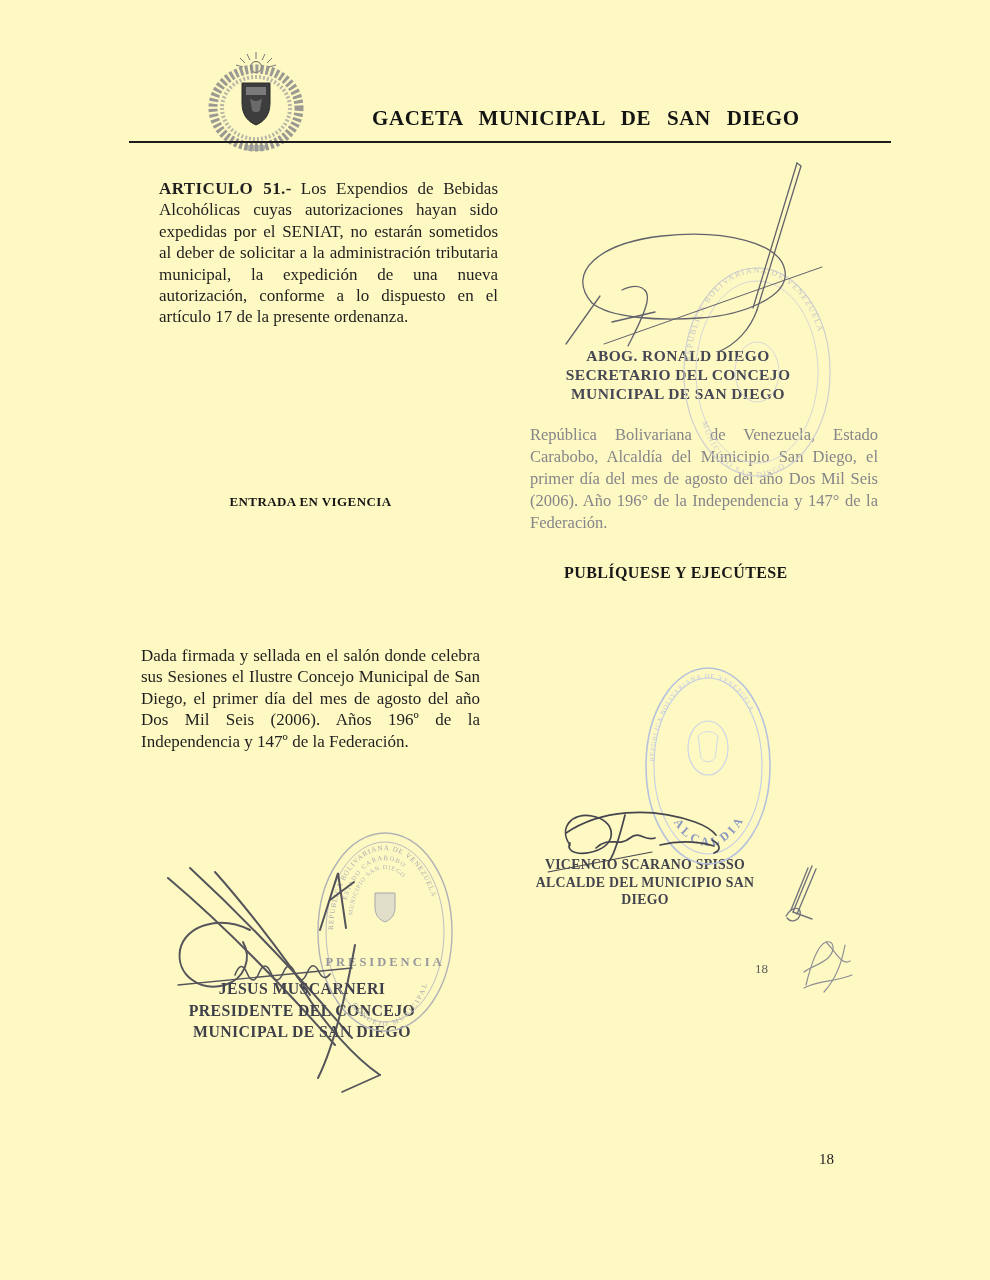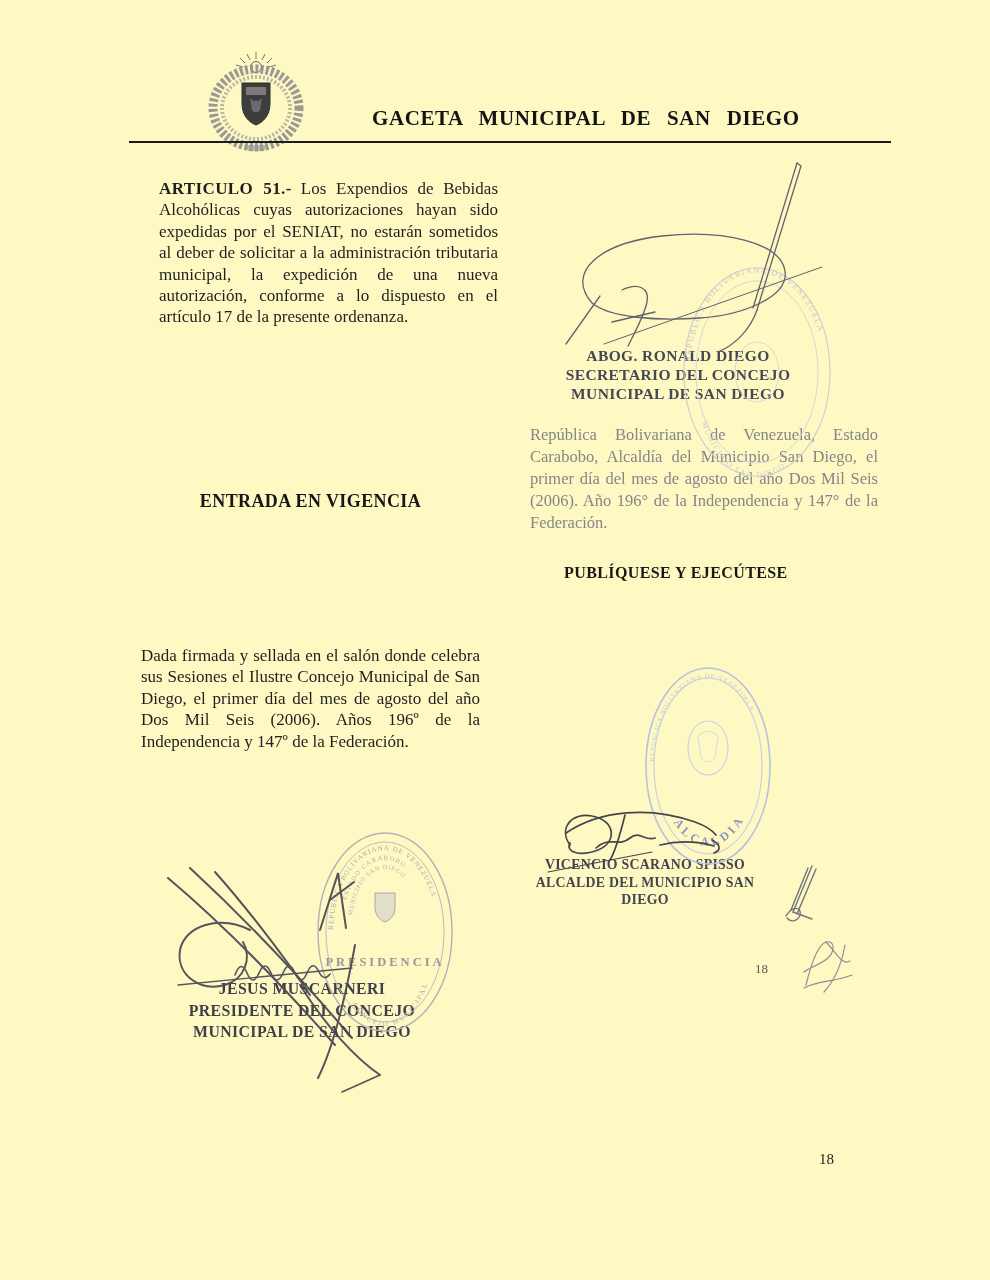--- a/index.html
+++ b/index.html
@@ -13,21 +13,21 @@
   
   #header-title{
     left:372px;top:106px;font-size:21px;font-weight:bold;color:#141414;
     letter-spacing:.6px;word-spacing:10px;white-space:nowrap;
   }
   #header-rule{left:129px;top:141px;width:762px;height:2px;background:#1c1c1c;}
   
   .body-col{left:141px;width:339px;font-size:17px;line-height:21.4px;text-align:justify;}
   .lead{font-weight:bold;letter-spacing:.4px;margin-right:9px;}
   p.doc{margin:0;}
-  .center-head{font-weight:bold;text-align:center;font-size:18px;letter-spacing:.4px;color:#161616;}
+  .center-head{font-weight:bold;text-align:center;font-size:13px;letter-spacing:.4px;color:#161616;}
   
   .name-block{text-align:center;font-weight:bold;white-space:nowrap;}
   #secretary-block{left:528px;top:346px;width:300px;font-size:15.5px;line-height:19px;color:#464754;letter-spacing:.4px;}
   #republic-para{left:530px;top:424px;width:348px;font-size:16.5px;line-height:22px;text-align:justify;color:#85858a;}
   #publiquese-head{left:544px;top:564px;font-size:16px;font-weight:bold;color:#181818;letter-spacing:.4px;white-space:nowrap;margin-left:20px;}
   #mayor-block{left:530px;top:856px;width:230px;font-size:13.8px;line-height:17.6px;color:#43444e;letter-spacing:.3px;}
   #small-number{left:755px;top:961px;font-size:13px;color:#5a5a5a;}
   #president-block{left:168px;top:978px;width:268px;font-size:15.8px;line-height:21.6px;color:#3e3f49;letter-spacing:.4px;}
   #page-number{left:819px;top:1151px;font-size:15px;color:#222;}
   #art-overlay{left:0;top:0;width:990px;height:1280px;pointer-events:none;}

